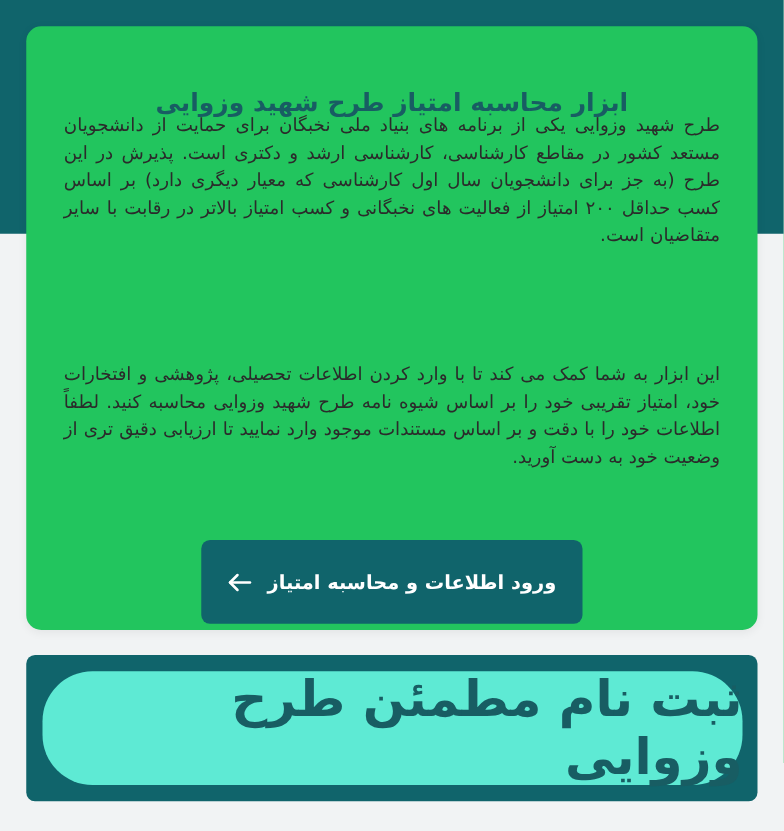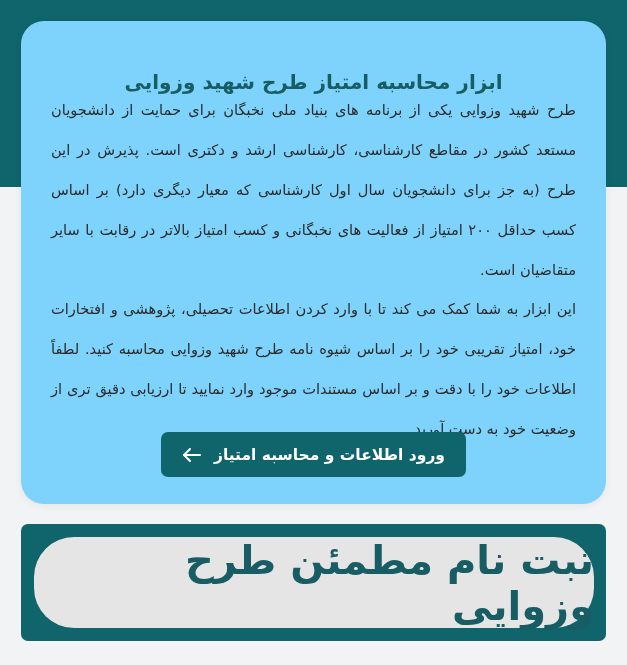--- a/index.html
+++ b/index.html
@@ -10,48 +10,48 @@
       position: relative;
     }
     .hero-band {
       position: absolute; left: 0; top: 0;
       width: 627px; height: 187px;
       background: #10646b;
     }
     .card {
       position: absolute; left: 21px; top: 21px;
       width: 585px; height: 483px;
-      background: #7dd3fc;
-      border-radius: 23px;
+      background: #22c55e;
+      border-radius: 12px;
       box-shadow: 0 2px 8px rgba(0,0,0,0.06);
       direction: rtl;
     }
     .card-title {
       position: absolute; left: 0; right: 0; top: 46px;
       text-align: center;
       color: #185d63;
       font-weight: bold;
       font-size: 20px;
       line-height: 30px;
     }
     .para {
       position: absolute;
       left: 30px; right: 30px;
       color: #2b2b2b;
       font-size: 14.6px;
-      line-height: 40px;
+      line-height: 22px;
       text-align: justify;
       text-align-last: right;
     }
     .para-1 { top: 69px; }
     .para-2 { top: 268px; }
     .cta-button {
       position: absolute;
       left: 140px; top: 411px;
-      width: 305px; height: 45px;
+      width: 305px; height: 67px;
       background: #10646b;
       border-radius: 7px;
       color: #ffffff;
       display: flex; align-items: center; justify-content: center;
       gap: 12px;
       font-size: 15.5px; font-weight: bold;
       cursor: pointer;
       direction: rtl;
     }
     .cta-button svg { display: block; }
@@ -59,21 +59,21 @@
       position: absolute;
       left: 21px; top: 524px;
       width: 585px; height: 117px;
       background: #10646b;
       border-radius: 7px;
       padding: 13px 12px 13px 13px;
       cursor: pointer;
     }
     .banner-pill {
       width: 100%; height: 100%;
-      background: #e5e5e5;
+      background: #5eead4;
       border-radius: 40px;
       display: flex; align-items: center; justify-content: center;
       direction: rtl;
       color: #185d63;
       font-size: 40px; font-weight: bold;
     }
   </style>
 </head>
 <body>
 

